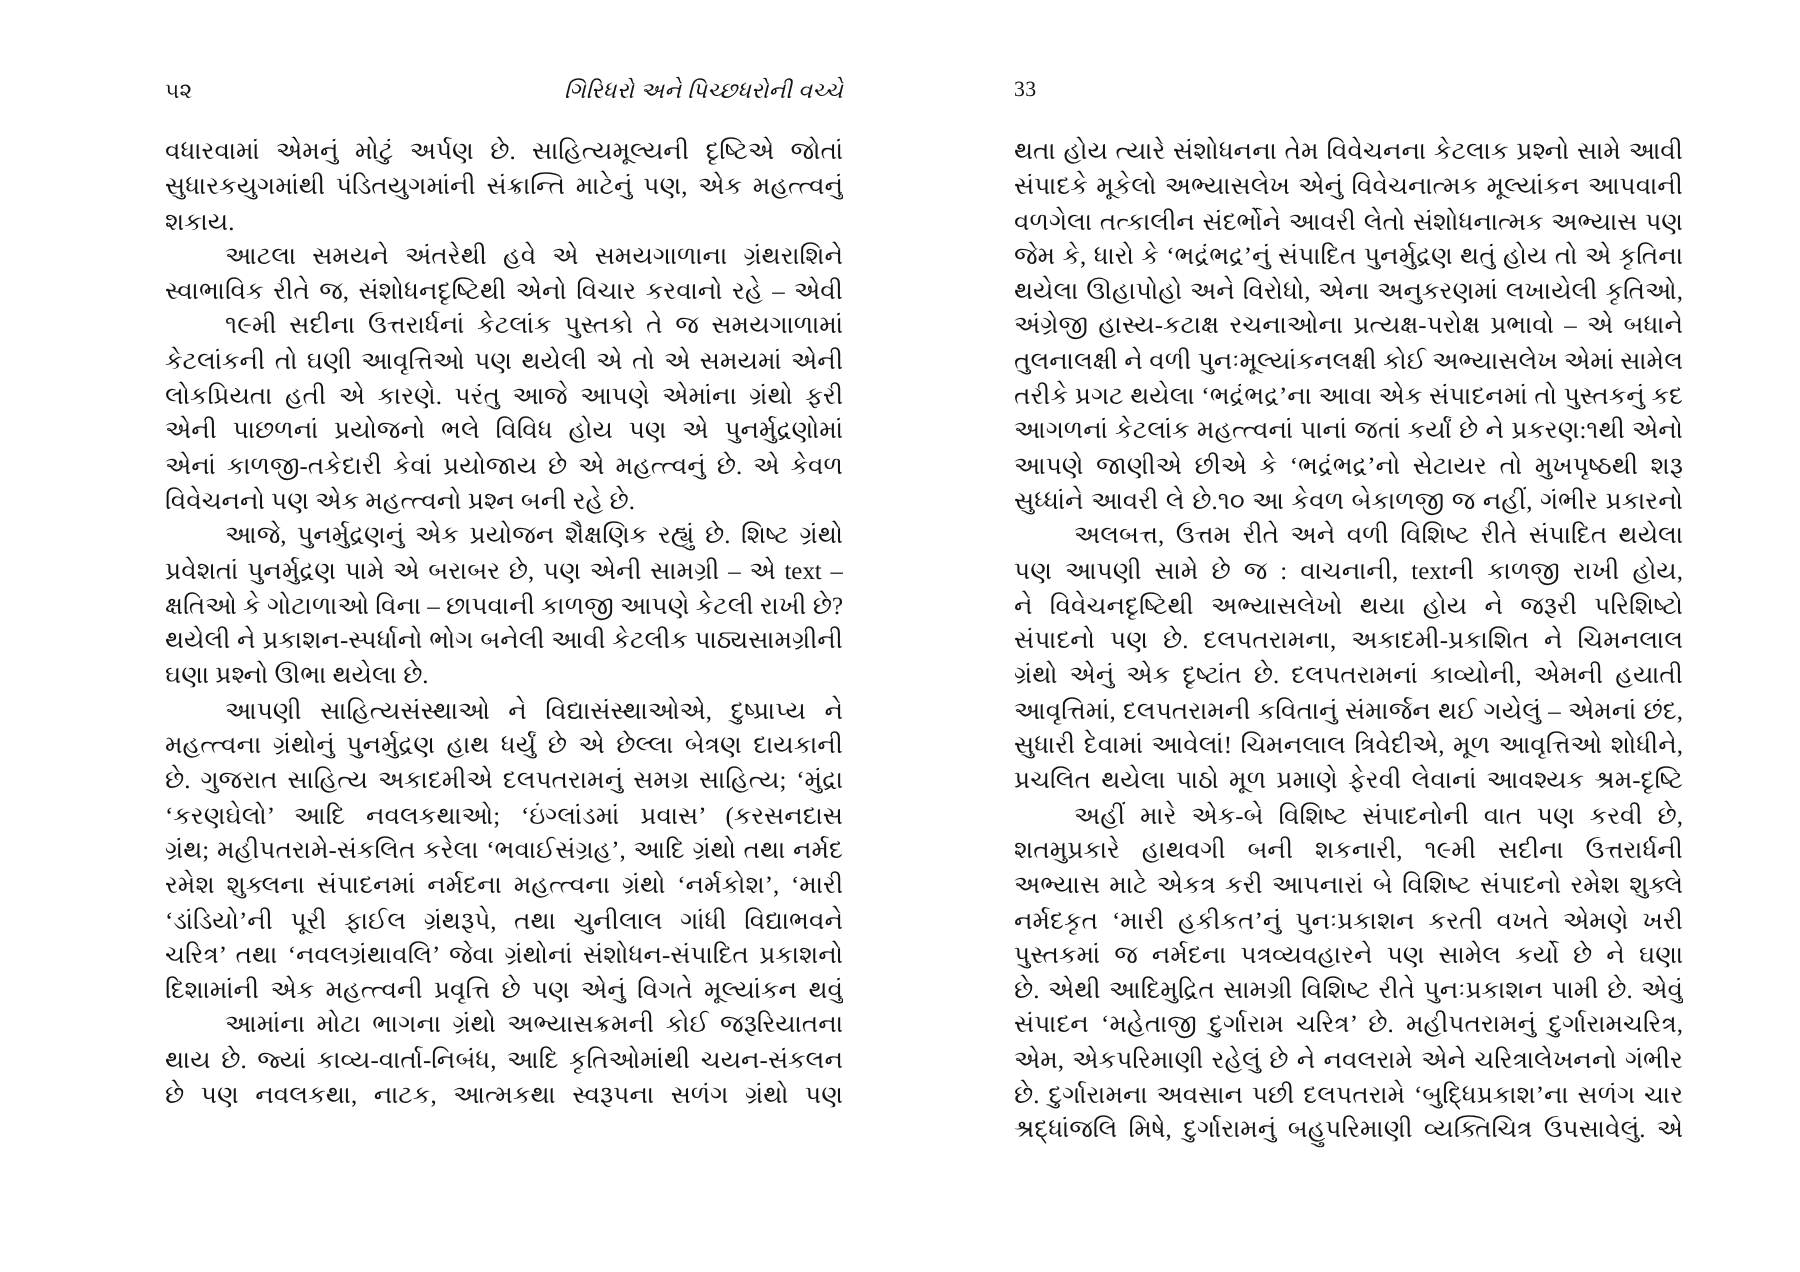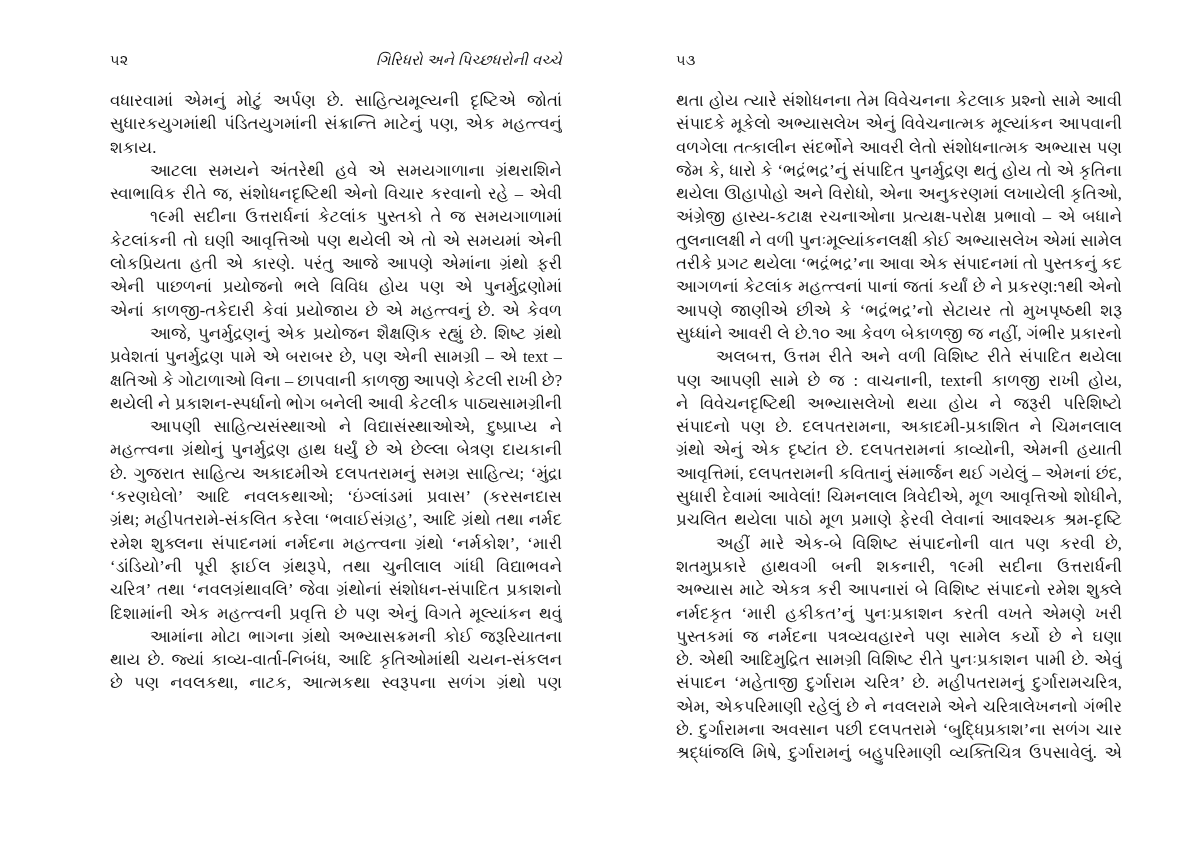--- a/index.html
+++ b/index.html
@@ -74,42 +74,44 @@
         <div class="text-line">વધારવામાં એમનું મોટું અર્પણ છે. સાહિત્યમૂલ્યની દૃષ્ટિએ જોતાં નવલરામની વિવેચનાને,</div>
         <div class="text-line">સુધારકયુગમાંથી પંડિતયુગમાંની સંક્રાન્તિ માટેનું પણ, એક મહત્ત્વનું પરિબળ ગણાવી</div>
         <div class="text-line end">શકાય.</div>
         <div class="text-line indent">આટલા સમયને અંતરેથી હવે એ સમયગાળાના ગ્રંથરાશિને જોઈએ ત્યારે</div>
         <div class="text-line">સ્વાભાવિક રીતે જ, સંશોધનદૃષ્ટિથી એનો વિચાર કરવાનો રહે – એવી સંશોધનદૃષ્ટિ,</div>
         <div class="text-line indent">૧૯મી સદીના ઉત્તરાર્ધનાં કેટલાંક પુસ્તકો તે જ સમયગાળામાં પુનર્મુદ્રણ પામેલાં,</div>
         <div class="text-line">કેટલાંકની તો ઘણી આવૃત્તિઓ પણ થયેલી એ તો એ સમયમાં એની ઉપયોગિતા ને</div>
         <div class="text-line">લોકપ્રિયતા હતી એ કારણે. પરંતુ આજે આપણે એમાંના ગ્રંથો ફરી મુદ્રિત કરીએ ત્યારે</div>
         <div class="text-line">એની પાછળનાં પ્રયોજનો ભલે વિવિધ હોય પણ એ પુનર્મુદ્રણોમાં સંશોધનની પદ્ધતિ ને</div>
         <div class="text-line">એનાં કાળજી-તકેદારી કેવાં પ્રયોજાય છે એ મહત્ત્વનું છે. એ કેવળ સંશોધનનો જ નહીં,</div>
+        <div class="text-line end">વિવેચનનો પણ એક મહત્ત્વનો પ્રશ્ન બની રહે છે.</div>
         <div class="text-line indent">આજે, પુનર્મુદ્રણનું એક પ્રયોજન શૈક્ષણિક રહ્યું છે. શિષ્ટ ગ્રંથો અભ્યાસક્રમમાં</div>
         <div class="text-line">પ્રવેશતાં પુનર્મુદ્રણ પામે એ બરાબર છે, પણ એની સામગ્રી – એ text – જતનપૂર્વક,</div>
         <div class="text-line">ક્ષતિઓ કે ગોટાળાઓ વિના – છાપવાની કાળજી આપણે કેટલી રાખી છે? ઉતાવળે</div>
         <div class="text-line">થયેલી ને પ્રકાશન-સ્પર્ધાનો ભોગ બનેલી આવી કેટલીક પાઠ્યસામગ્રીની વિશ્વસનીયતાના</div>
+        <div class="text-line end">ઘણા પ્રશ્નો ઊભા થયેલા છે.</div>
         <div class="text-line indent">આપણી સાહિત્યસંસ્થાઓ ને વિદ્યાસંસ્થાઓએ, દુષ્પ્રાપ્ય ને અપ્રાપ્ય થયે જતા</div>
         <div class="text-line">મહત્ત્વના ગ્રંથોનું પુનર્મુદ્રણ હાથ ધર્યું છે એ છેલ્લા બેત્રણ દાયકાની એક આવકાર્ય પ્રવૃત્તિ</div>
         <div class="text-line">છે. ગુજરાત સાહિત્ય અકાદમીએ દલપતરામનું સમગ્ર સાહિત્ય; ‘મુંદ્રા અને કુલીન’,</div>
         <div class="text-line">‘કરણઘેલો’ આદિ નવલકથાઓ; ‘ઇંગ્લાંડમાં પ્રવાસ’ (કરસનદાસ મૂળજી)એ પ્રવાસ-</div>
         <div class="text-line">ગ્રંથ; મહીપતરામે-સંકલિત કરેલા ‘ભવાઈસંગ્રહ’, આદિ ગ્રંથો તથા નર્મદ યુગાવર્ત ટ્રસ્ટે</div>
         <div class="text-line">રમેશ શુક્લના સંપાદનમાં નર્મદના મહત્ત્વના ગ્રંથો ‘નર્મકોશ’, ‘મારી હકીકત’ અને</div>
         <div class="text-line">‘ડાંડિયો’ની પૂરી ફાઈલ ગ્રંથરૂપે, તથા ચુનીલાલ ગાંધી વિદ્યાભવને ‘મહેતાજી દુર્ગારામ</div>
         <div class="text-line">ચરિત્ર’ તથા ‘નવલગ્રંથાવલિ’ જેવા ગ્રંથોનાં સંશોધન-સંપાદિત પ્રકાશનો ક્યાં છે એ આ</div>
         <div class="text-line end">દિશામાંની એક મહત્ત્વની પ્રવૃત્તિ છે પણ એનું વિગતે મૂલ્યાંકન થવું જોઈએ.</div>
         <div class="text-line indent">આમાંના મોટા ભાગના ગ્રંથો અભ્યાસક્રમની કોઈ જરૂરિયાતના ભાગ રૂપે પ્રગટ</div>
         <div class="text-line">થાય છે. જ્યાં કાવ્ય-વાર્તા-નિબંધ, આદિ કૃતિઓમાંથી ચયન-સંકલન હોય ત્યાં તો બરાબર</div>
         <div class="text-line">છે પણ નવલકથા, નાટક, આત્મકથા સ્વરૂપના સળંગ ગ્રંથો પણ સંપાદકના નામે પ્રગટ</div>
       </div>
   </div>
 
   <div class="page recto">
     <div class="page-header">
-      <span class="page-number">૫૩</span>
+      <span class="page-number">33</span>
     </div>
     <div class="text-block">
         <div class="text-line">થતા હોય ત્યારે સંશોધનના તેમ વિવેચનના કેટલાક પ્રશ્નો સામે આવી જાય છે. ગ્રંથમાં</div>
         <div class="text-line">સંપાદકે મૂકેલો અભ્યાસલેખ એનું વિવેચનાત્મક મૂલ્યાંકન આપવાની સાથે તે ગ્રંથને</div>
         <div class="text-line">વળગેલા તત્કાલીન સંદર્ભોને આવરી લેતો સંશોધનાત્મક અભ્યાસ પણ રજૂ કરે છે ખરો?</div>
         <div class="text-line">જેમ કે, ધારો કે ‘ભદ્રંભદ્ર’નું સંપાદિત પુનર્મુદ્રણ થતું હોય તો એ કૃતિના રચના-સમયે</div>
         <div class="text-line">થયેલા ઊહાપોહો અને વિરોધો, એના અનુકરણમાં લખાયેલી કૃતિઓ, એ કૃતિ પર પડેલા</div>
         <div class="text-line">અંગ્રેજી હાસ્ય-કટાક્ષ રચનાઓના પ્રત્યક્ષ-પરોક્ષ પ્રભાવો – એ બધાને આવરી લેતો,</div>
         <div class="text-line">તુલનાલક્ષી ને વળી પુનઃમૂલ્યાંકનલક્ષી કોઈ અભ્યાસલેખ એમાં સામેલ છે? પાઠ્યસામગ્રી</div>
         <div class="text-line">તરીકે પ્રગટ થયેલા ‘ભદ્રંભદ્ર’ના આવા એક સંપાદનમાં તો પુસ્તકનું કદ ઘટાડવા માટે,</div>

